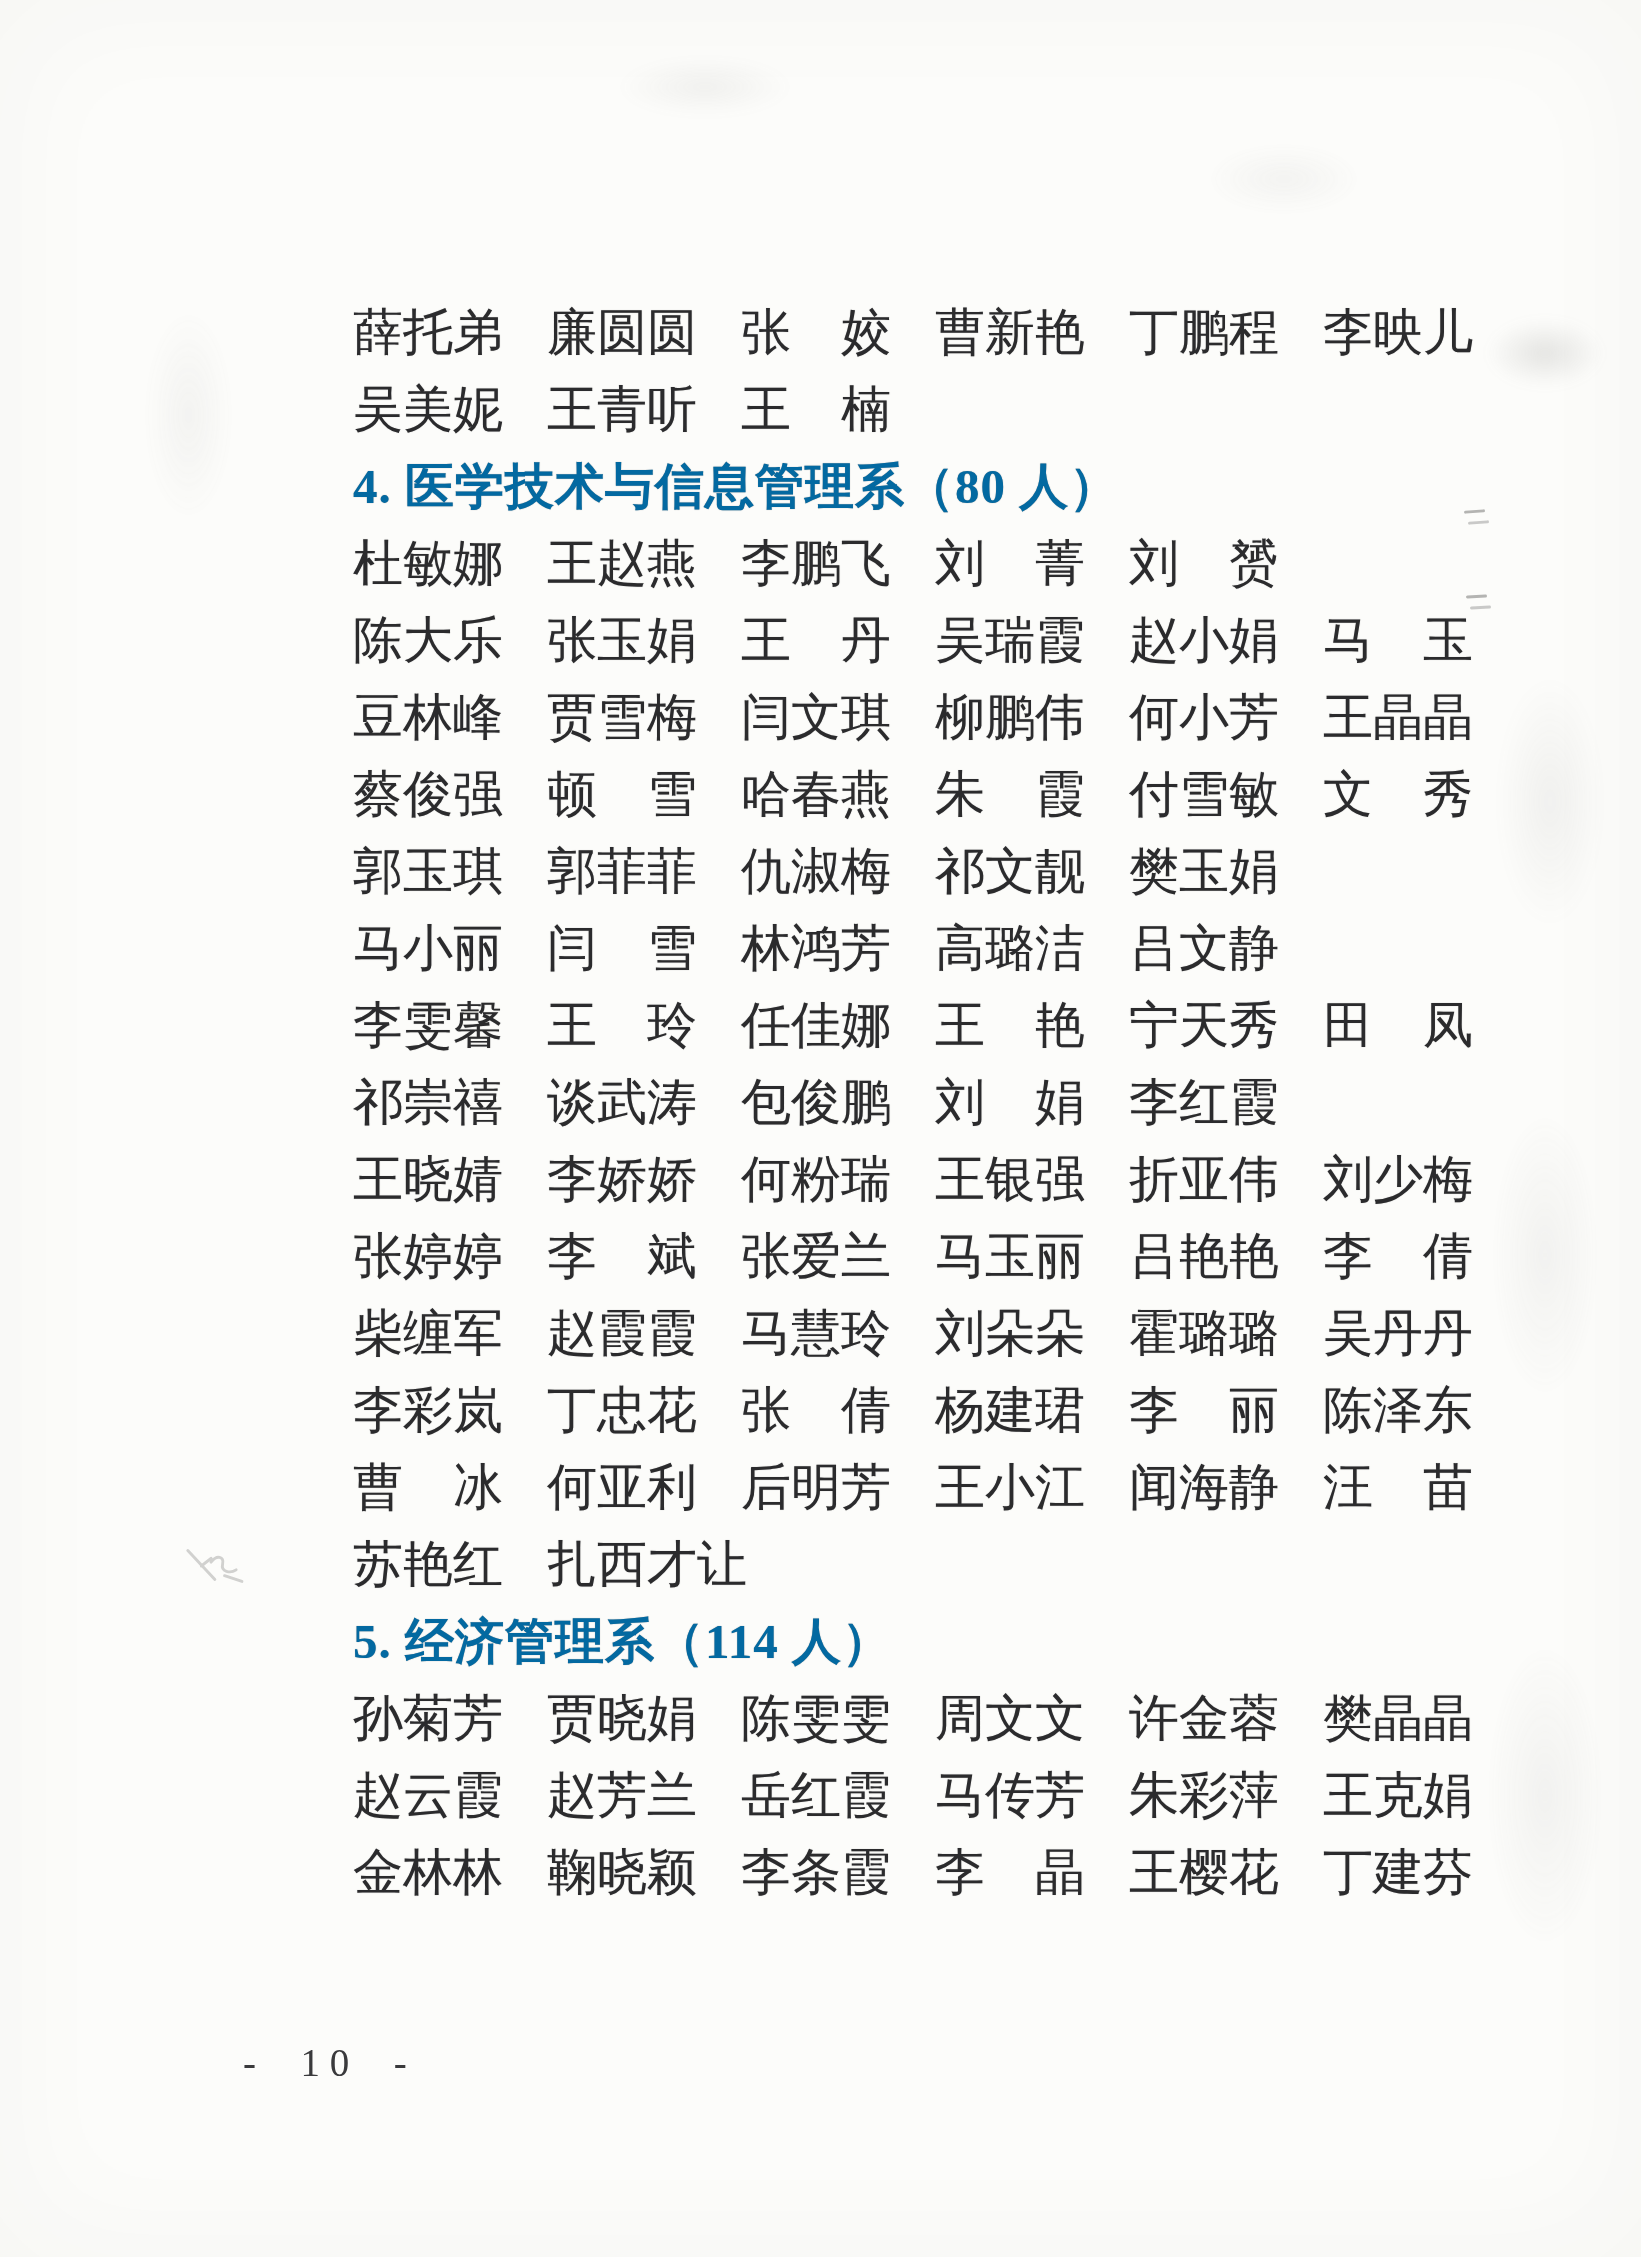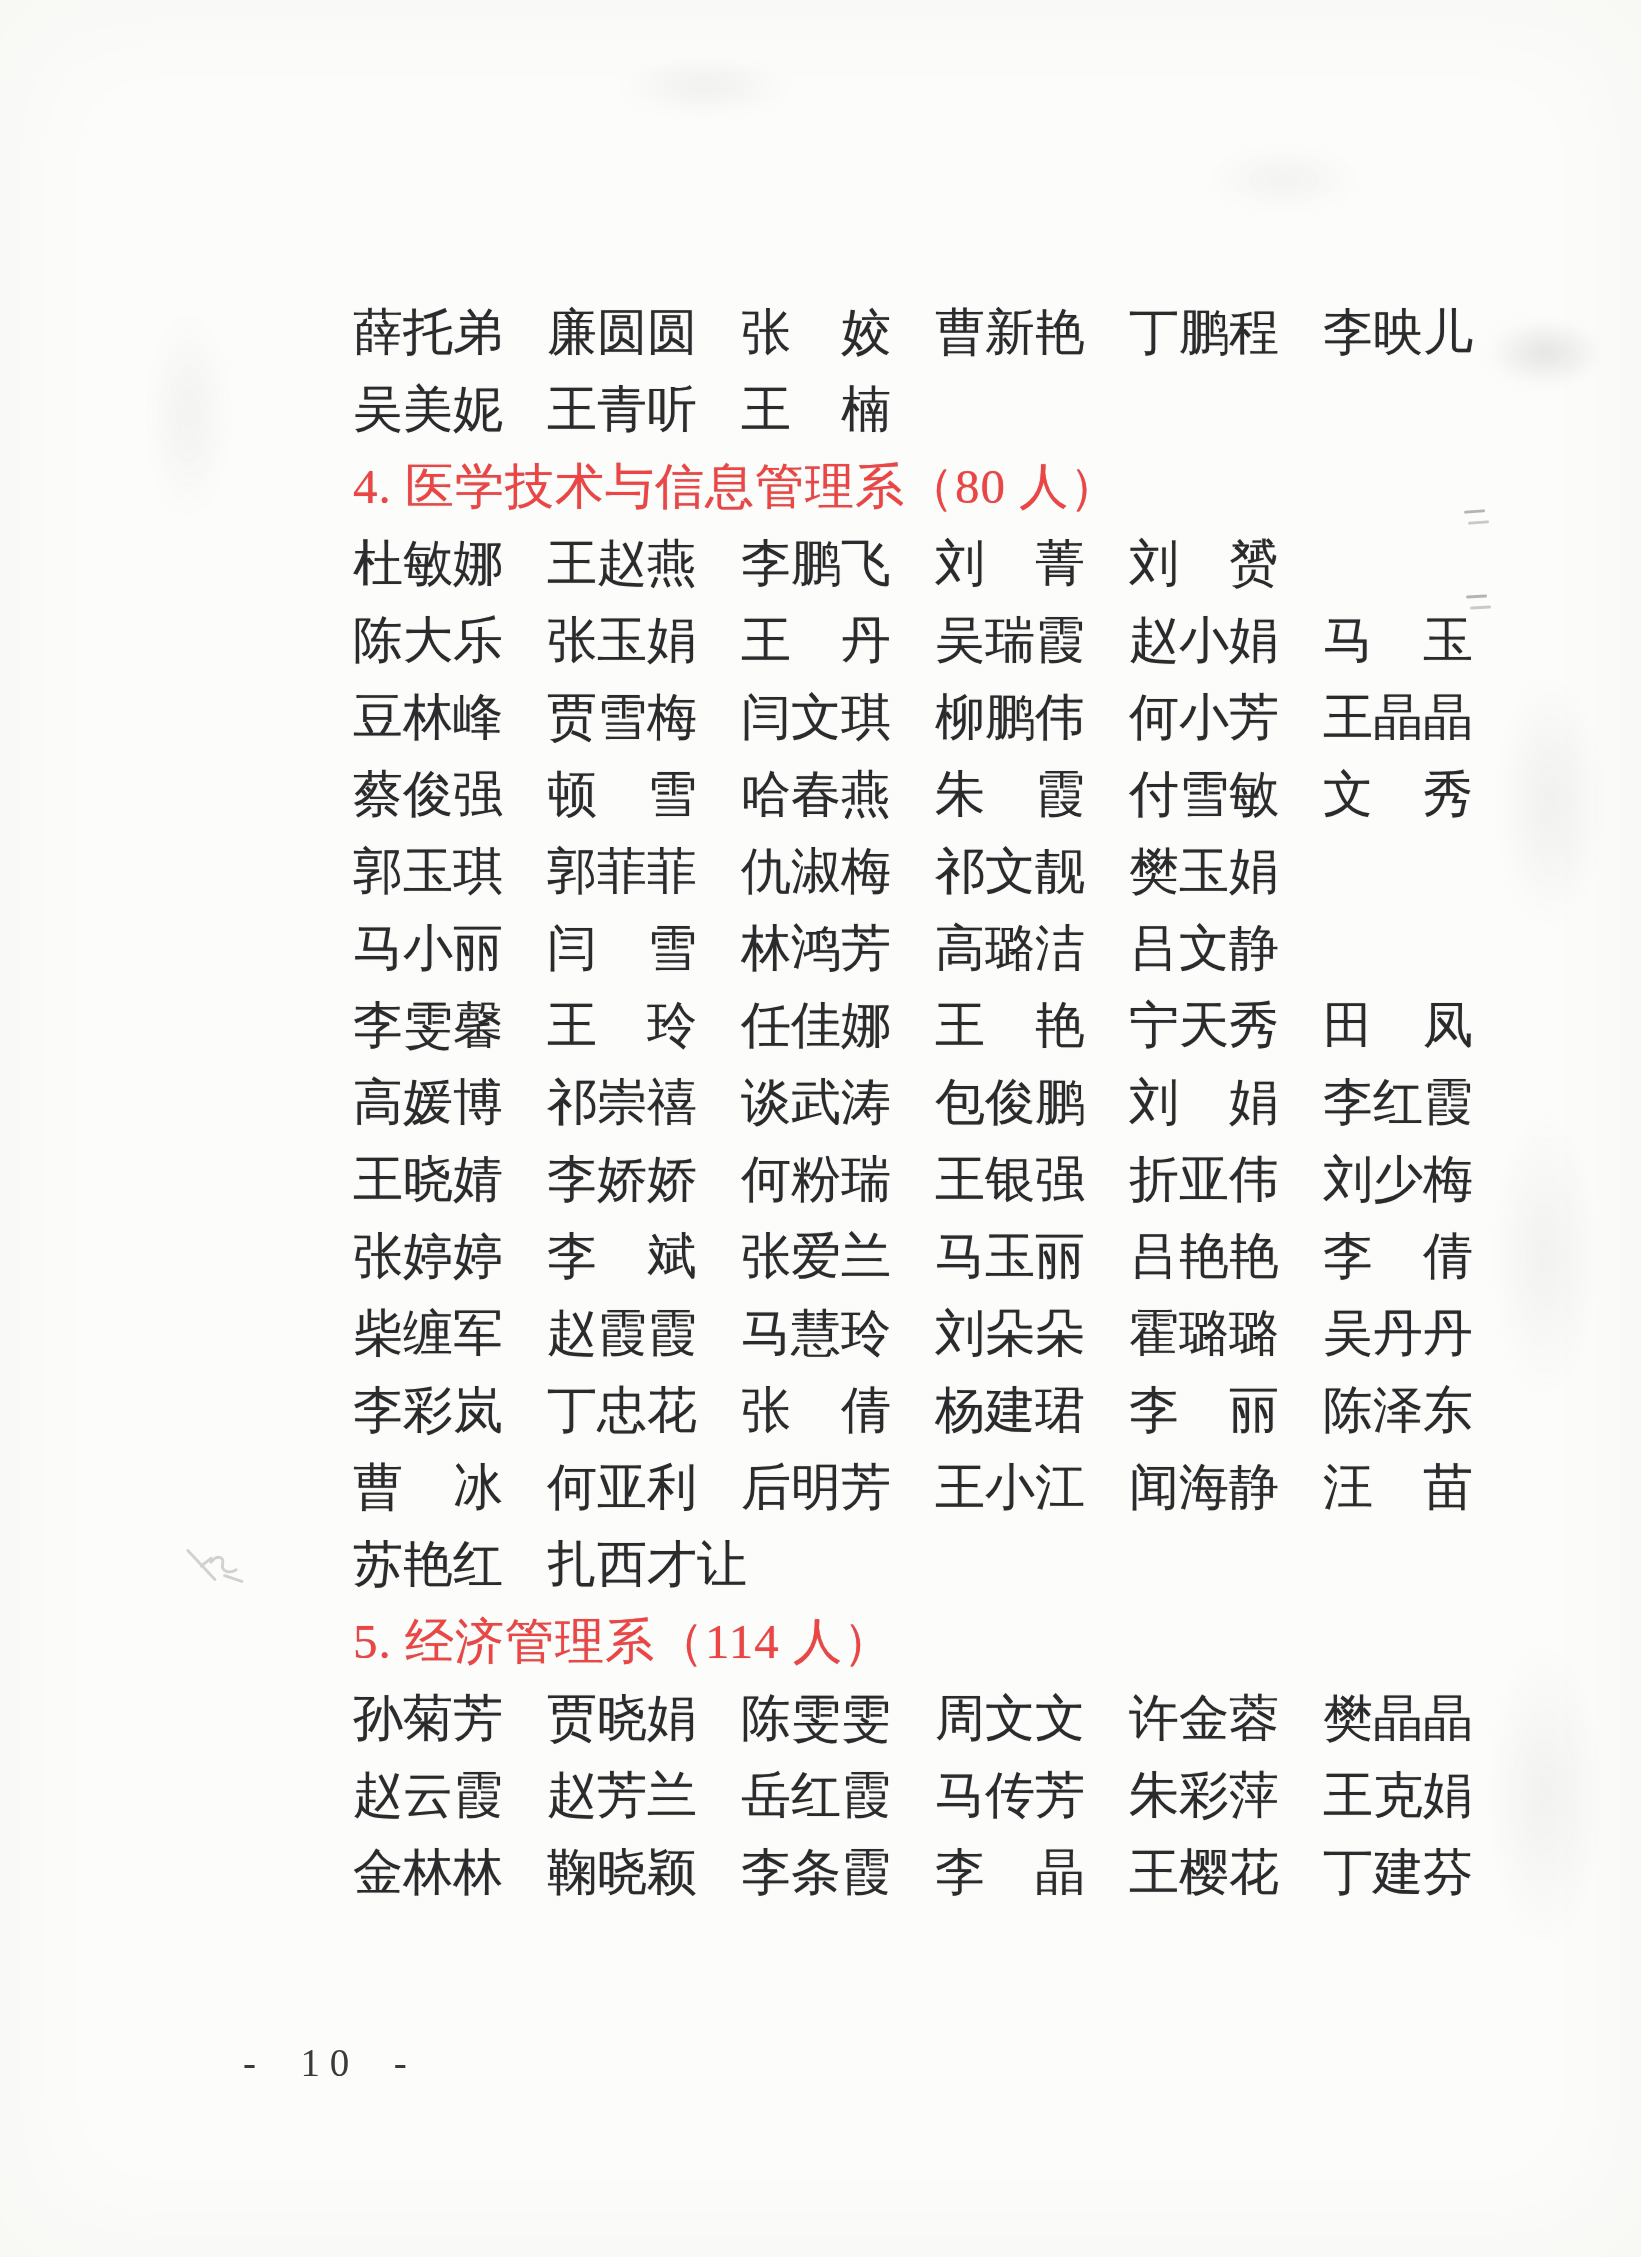--- a/index.html
+++ b/index.html
@@ -35,24 +35,24 @@
     line-height: 77px;
     white-space: pre;
     letter-spacing: 0px;
     color: #2b2b2d;
     text-shadow: 0 0 1px rgba(40,40,40,0.35);
   }
   .section-heading {
     height: 77px;
     line-height: 77px;
     font-size: 49px;
-    font-weight: 400;
+    font-weight: 700;
     letter-spacing: 1px;
     white-space: pre;
-    color: #ef4444;
+    color: #0369a1;
     text-shadow: 0 0 1px rgba(30,30,30,0.45);
   }
   .footer {
     position: absolute;
     left: 243px;
     top: 2024px;
     height: 77px;
     line-height: 77px;
     font-size: 39px;
     letter-spacing: 9.7px;
@@ -147,21 +147,20 @@
       </div>
       <div class="name-row">
         <span class="name">李雯馨</span>
         <span class="name">王　玲</span>
         <span class="name">任佳娜</span>
         <span class="name">王　艳</span>
         <span class="name">宁天秀</span>
         <span class="name">田　凤</span>
       </div>
       <div class="name-row">
-        <span class="name">高媛博</span>
         <span class="name">祁崇禧</span>
         <span class="name">谈武涛</span>
         <span class="name">包俊鹏</span>
         <span class="name">刘　娟</span>
         <span class="name">李红霞</span>
       </div>
       <div class="name-row">
         <span class="name">王晓婧</span>
         <span class="name">李娇娇</span>
         <span class="name">何粉瑞</span>

